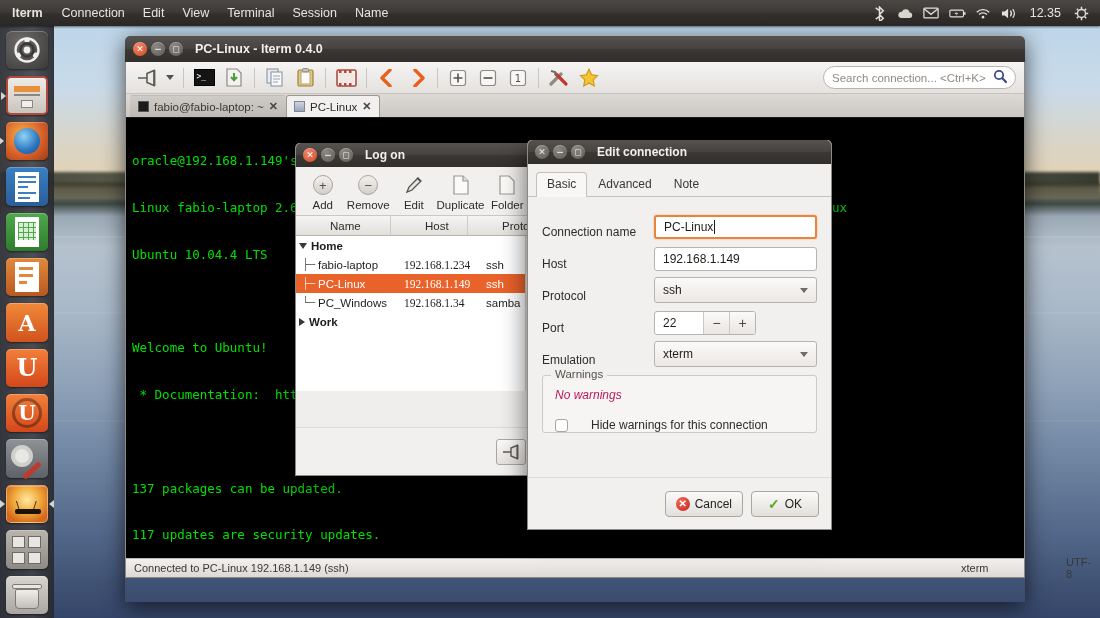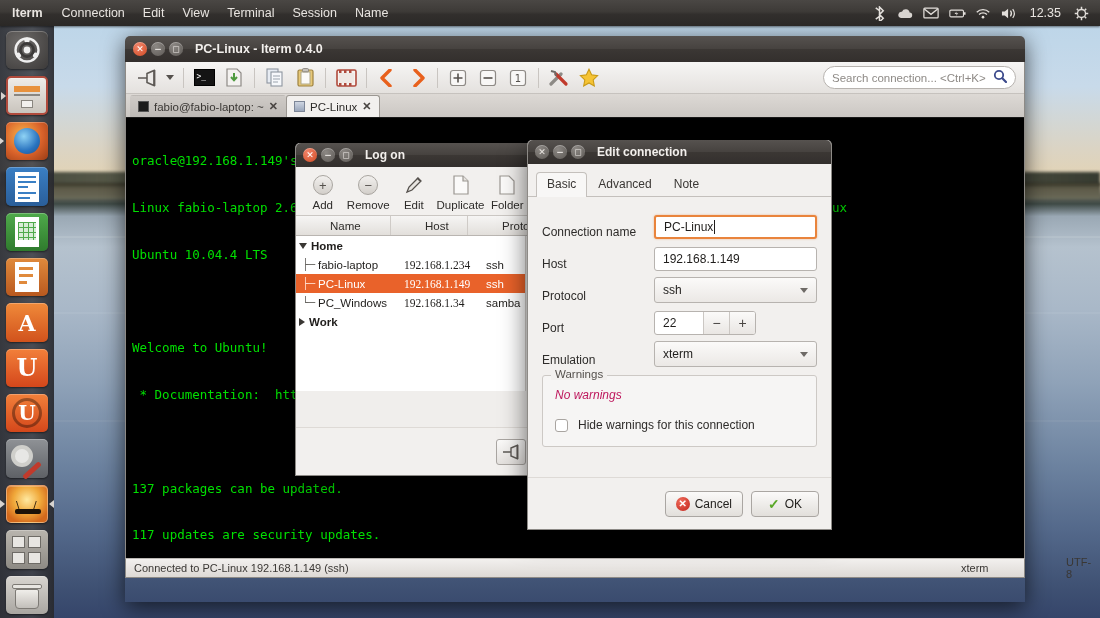--- a/index.html
+++ b/index.html
@@ -294,25 +294,25 @@
   }
   .ed-select .chev { margin-left: auto; width: 0; height: 0;
     border-left: 4px solid transparent; border-right: 4px solid transparent; border-top: 5px solid #6e6a66; }
   .spin { display: flex; align-items: center; height: 24px; border: 1px solid #b7b3af;
     border-radius: 3px; overflow: hidden; background: #fff; }
   .spin .val { width: 48px; padding: 0 8px; font-size: 12px; color: #1f1d1b; line-height: 22px; }
   .spin .sbtn { width: 26px; height: 22px; display: flex; align-items: center; justify-content: center;
     background: linear-gradient(to bottom,#fbfaf9,#e9e6e3); border-left: 1px solid #cbc7c3;
     font-size: 14px; color: #4a4643; }
   .warn-box { margin: 8px 14px 0 14px; border: 1px solid #cdc9c5; border-radius: 3px;
-    background: #f6f5f4; padding: 12px 12px 14px 12px; position: relative; }
+    background: #f6f5f4; padding: 12px 12px 0 12px; position: relative; }
   .warn-legend { position: absolute; top: -8px; left: 8px; background: #f2f0ee;
     padding: 0 4px; font-size: 11.5px; color: #55514d; }
   .warn-text { font-style: italic; font-size: 12px; color: #be185d; margin-bottom: 16px; }
-  .warn-check { display: flex; align-items: center; gap: 10px; font-size: 12px; color: #2e2c2a; }
+  .warn-check { display: flex; align-items: center; gap: 23px; font-size: 12px; color: #2e2c2a; }
   .chkbox { width: 13px; height: 13px; background: #fff; border: 1px solid #a9a5a1; border-radius: 3px; }
   .ed-footer { position: absolute; bottom: 0; left: 0; width: 100%; height: 52px;
     border-top: 1px solid #dedad6; display: flex; align-items: center; justify-content: flex-end;
     gap: 8px; padding-right: 12px; }
   .dlg-btn { height: 26px; min-width: 68px; padding: 0 10px; border: 1px solid #aaa6a2;
     border-radius: 4px; background: linear-gradient(to bottom,#fbfaf9,#e2dfdb);
     display: flex; align-items: center; justify-content: center; gap: 5px;
     font-size: 12px; color: #24221f; }
   .ic-cancel { width: 14px; height: 14px; border-radius: 50%;
     background: radial-gradient(circle at 35% 30%, #ef6b5a, #c2241c); color: #fff;

